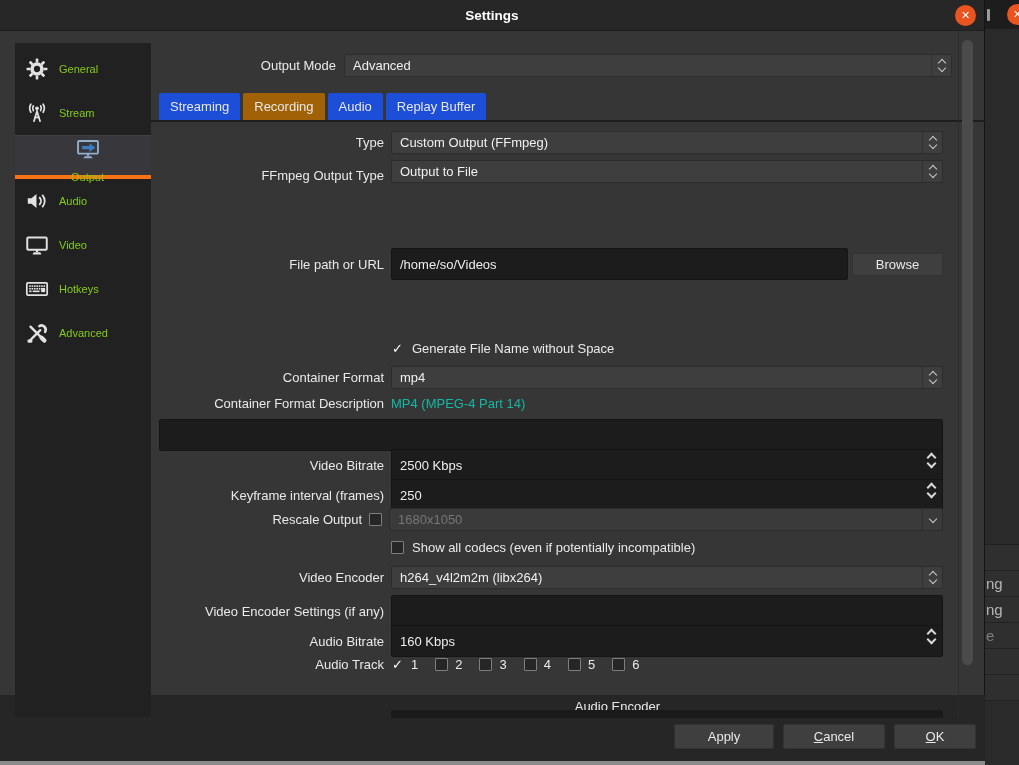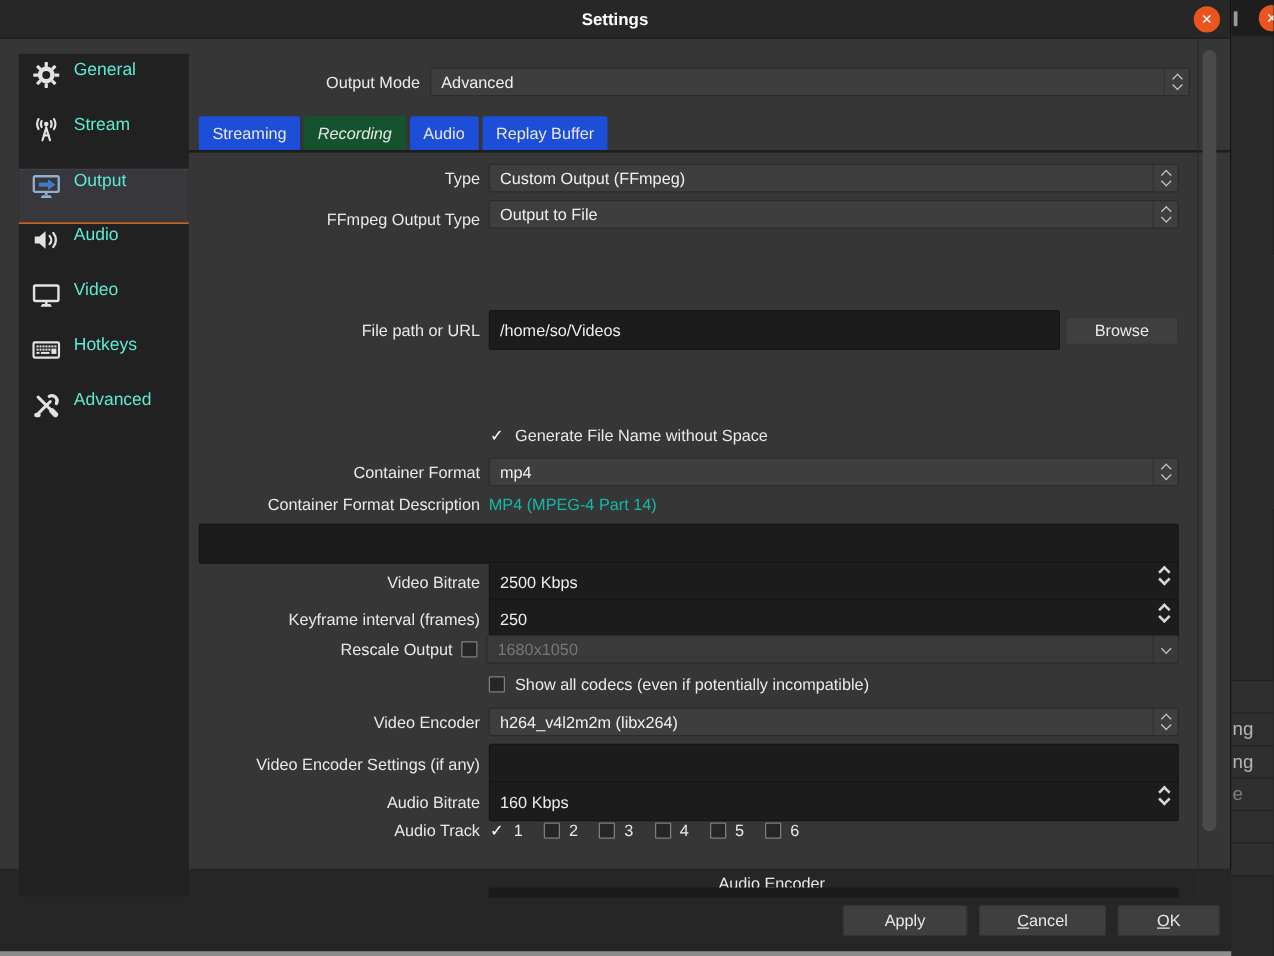--- a/index.html
+++ b/index.html
@@ -21,31 +21,31 @@
   .dialog{position:absolute;left:0;top:0;width:985px;height:695px;background:#363636;
     border-right:1px solid #141414;}
   .titlebar{position:absolute;left:0;top:0;width:100%;height:31px;background:#272727;
     border-bottom:1px solid #1e1e1e;display:flex;align-items:center;justify-content:center;}
   .title{color:#fff;font-size:13.5px;font-weight:bold;}
   .close-btn{position:absolute;right:8px;top:5px;width:21px;height:21px;border-radius:50%;
     background:#E9541F;color:#fff;font-size:11px;font-weight:bold;display:flex;align-items:center;justify-content:center;cursor:default;}
 
   
   .sidebar{position:absolute;left:15px;top:43px;width:136px;height:674px;background:#212121;padding-top:4px;}
-  .side-item{height:44px;display:flex;padding-left:9px;gap:9px;color:#5eead4;font-size:14px;}
-  .side-item.selected{background:#37373c;border-top:1px solid #3f3f44;border-bottom:1px solid #f97316;}
+  .side-item{height:44px;display:flex;align-items:center;padding-left:9px;gap:9px;color:#84cc16;font-size:11px;}
+  .side-item.selected{background:#37373c;border-top:1px solid #3f3f44;border-bottom:4px solid #f97316;flex-direction:column;}
   .side-icon{width:26px;height:26px;flex:0 0 26px;display:flex;align-items:center;justify-content:center;}
 
   
   .header-row{position:absolute;left:159px;top:54px;width:793px;display:flex;align-items:center;}
   .hlabel{width:177px;text-align:right;color:#e9e9e9;font-size:13px;margin-right:8px;}
   .tabs{position:absolute;left:159px;top:93px;display:flex;gap:3px;}
   .tab{height:27px;padding:0 11px;background:#1d4ed8;border-radius:2px 2px 0 0;color:#e8e8e8;
     font-size:13px;display:flex;align-items:center;}
-  .tab.active{background:#14532d;font-style:italic;}
+  .tab.active{background:#a16207;}
   .tab-divider{position:absolute;left:151px;top:120px;width:834px;height:2px;background:#1d1d1d;}
 
   
   .frow{position:absolute;left:159px;width:784px;display:flex;align-items:center;}
   .flabel{width:225px;text-align:right;color:#e9e9e9;font-size:13px;margin-right:7px;flex:0 0 225px;}
   .fctrl{flex:1;display:flex;align-items:center;}
   .combo{flex:1;height:23px;background:#3e3e3e;border:1px solid #2c2c2c;border-radius:2px;
     display:flex;align-items:center;padding-left:8px;color:#f0f0f0;font-size:13px;}
   .combo .stepper{margin-left:auto;width:20px;height:100%;display:flex;flex-direction:column;
     align-items:center;justify-content:center;gap:3px;border-left:1px solid rgba(0,0,0,.18);}

